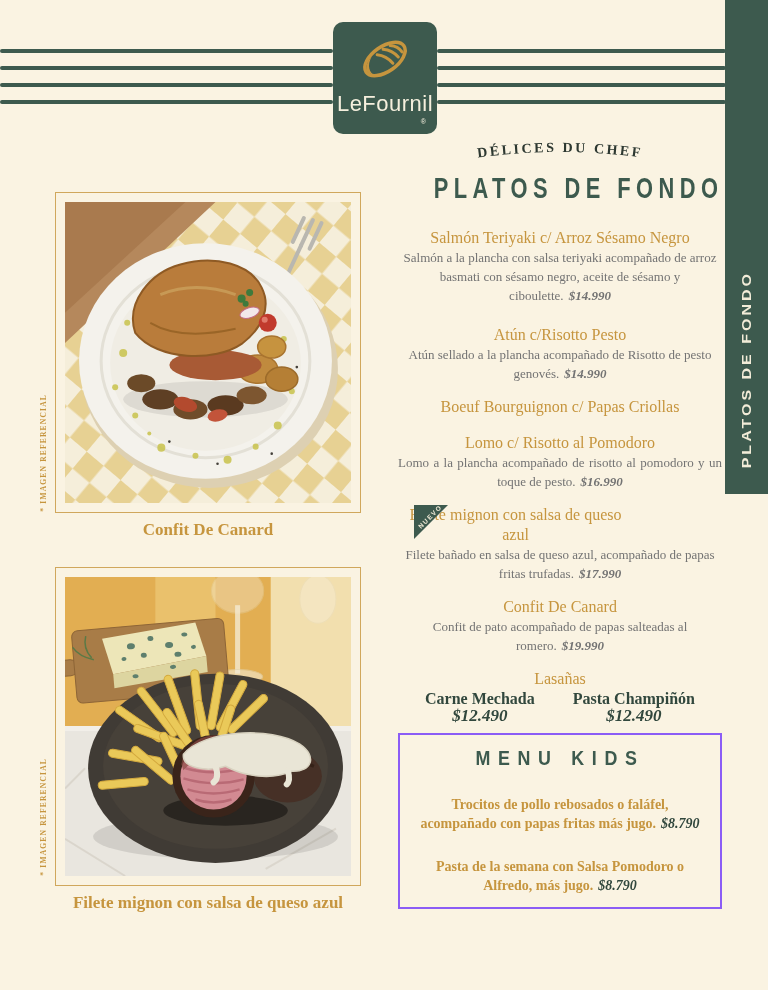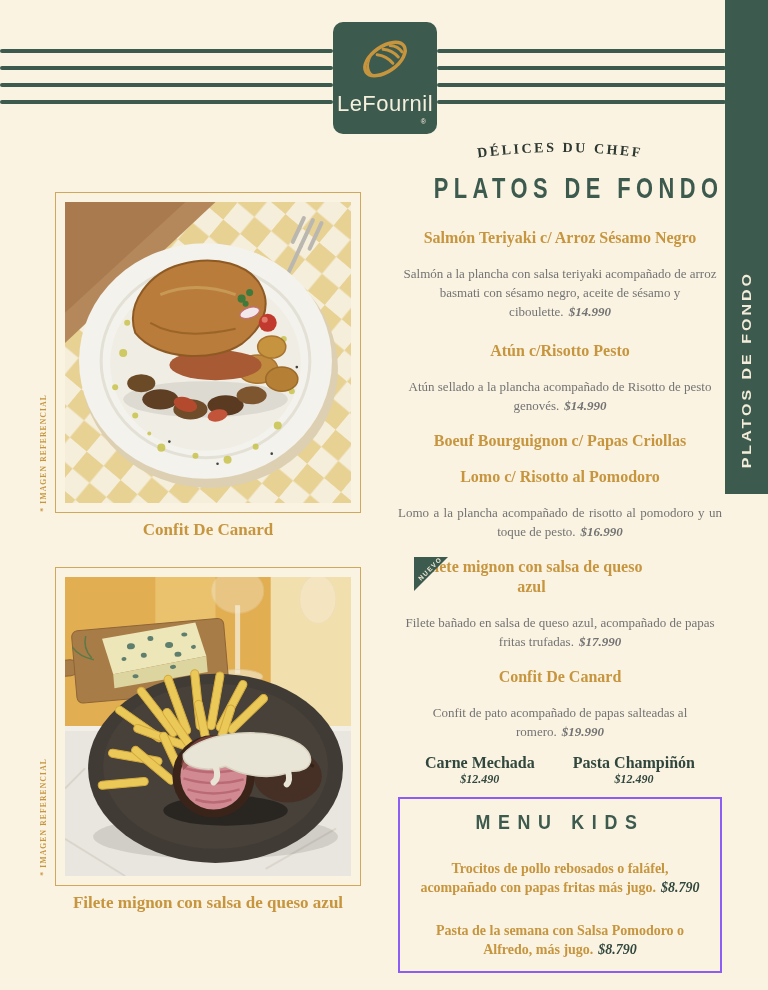--- a/index.html
+++ b/index.html
@@ -39,34 +39,34 @@
   .vnote span{writing-mode:vertical-rl;transform:rotate(180deg);color:#c6953e;font-weight:bold;
               font-size:7.5px;letter-spacing:1.2px;white-space:nowrap;}
   .vn1{top:400px;height:112px;} .vn2{top:764px;height:112px;}
 
   
   .menu-col{position:absolute;left:398px;top:134px;width:324px;text-align:center;}
   .kicker-svg{display:block;margin:0 auto;}
   .big-title{margin:2px 0 0;color:#3d5a4e;font-family:"Liberation Sans",sans-serif;font-weight:bold;
              font-size:28px;line-height:30px;letter-spacing:7px;transform:scale(.78,1.05);white-space:nowrap;}
   .mi{position:relative;}
-  .mi h3{margin:16px;color:#c6953e;font-size:16px;line-height:20px;font-weight:bold;}
+  .mi h3{margin:0;color:#c6953e;font-size:16px;line-height:20px;font-weight:normal;}
   .mi p{margin:0;font-size:13px;line-height:19px;color:#737373;}
   .mi .justify{text-align:justify;text-align-last:center;}
   .price{font-style:italic;font-weight:bold;white-space:nowrap;margin-left:5px;}
   .mt24{margin-top:24px;} .mt20{margin-top:20px;} .mt16{margin-top:16px;} .mt14{margin-top:14px;}
   .narrow{max-width:235px;margin:0 auto;}
   .new-badge{position:absolute;left:16px;top:0;width:34px;height:34px;background:#3d5a4e;
              clip-path:polygon(0 0,100% 0,0 100%);}
   .new-badge span{position:absolute;left:-1px;top:8px;width:34px;text-align:center;
                   transform:rotate(-45deg);color:#f2ecd8;font-family:"Liberation Sans",sans-serif;
                   font-weight:bold;font-size:6.5px;letter-spacing:1.5px;}
   .variants{display:flex;justify-content:center;gap:38px;margin-top:2px;}
   .variant .vname{font-weight:bold;font-size:16px;line-height:15px;color:#31473d;}
-  .variant .vprice{font-style:italic;font-weight:bold;font-size:12px;line-height:19px;color:#31473d;}
+  .variant .vprice{font-style:italic;font-weight:bold;font-size:17px;line-height:19px;color:#31473d;}
 
   
   .kids-box{margin-top:8px;border:2px solid #8b5cf6;padding:10px 14px 12px;box-sizing:border-box;}
   .kids-title{margin:0;color:#3d5a4e;font-family:"Liberation Sans",sans-serif;font-weight:bold;
               font-size:21px;line-height:26px;letter-spacing:9px;transform:scaleX(.85);white-space:nowrap;}
   .kids-item{margin-top:24px;color:#c6953e;font-weight:bold;font-size:14px;line-height:19px;}
   .kids-item .price{color:#31473d;}
 </style>
 </head>
 <body>
@@ -308,20 +308,21 @@
       <h3 class="narrow">Filete mignon con salsa de queso azul</h3>
       <p><span>Filete bañado en salsa de queso azul, acompañado de papas fritas trufadas.</span><em class="price">$17.990</em></p>
     </div>
 
     <div class="mi mt14">
       <h3>Confit De Canard</h3>
       <p><span>Confit de pato acompañado de papas salteadas al romero.</span><em class="price">$19.990</em></p>
     </div>
 
     <div class="mi mt14">
+      <h3>Lasañas</h3>
       <div class="variants">
         <div class="variant">
           <div class="vname">Carne Mechada</div>
           <div class="vprice">$12.490</div>
         </div>
         <div class="variant">
           <div class="vname">Pasta Champiñón</div>
           <div class="vprice">$12.490</div>
         </div>
       </div>

